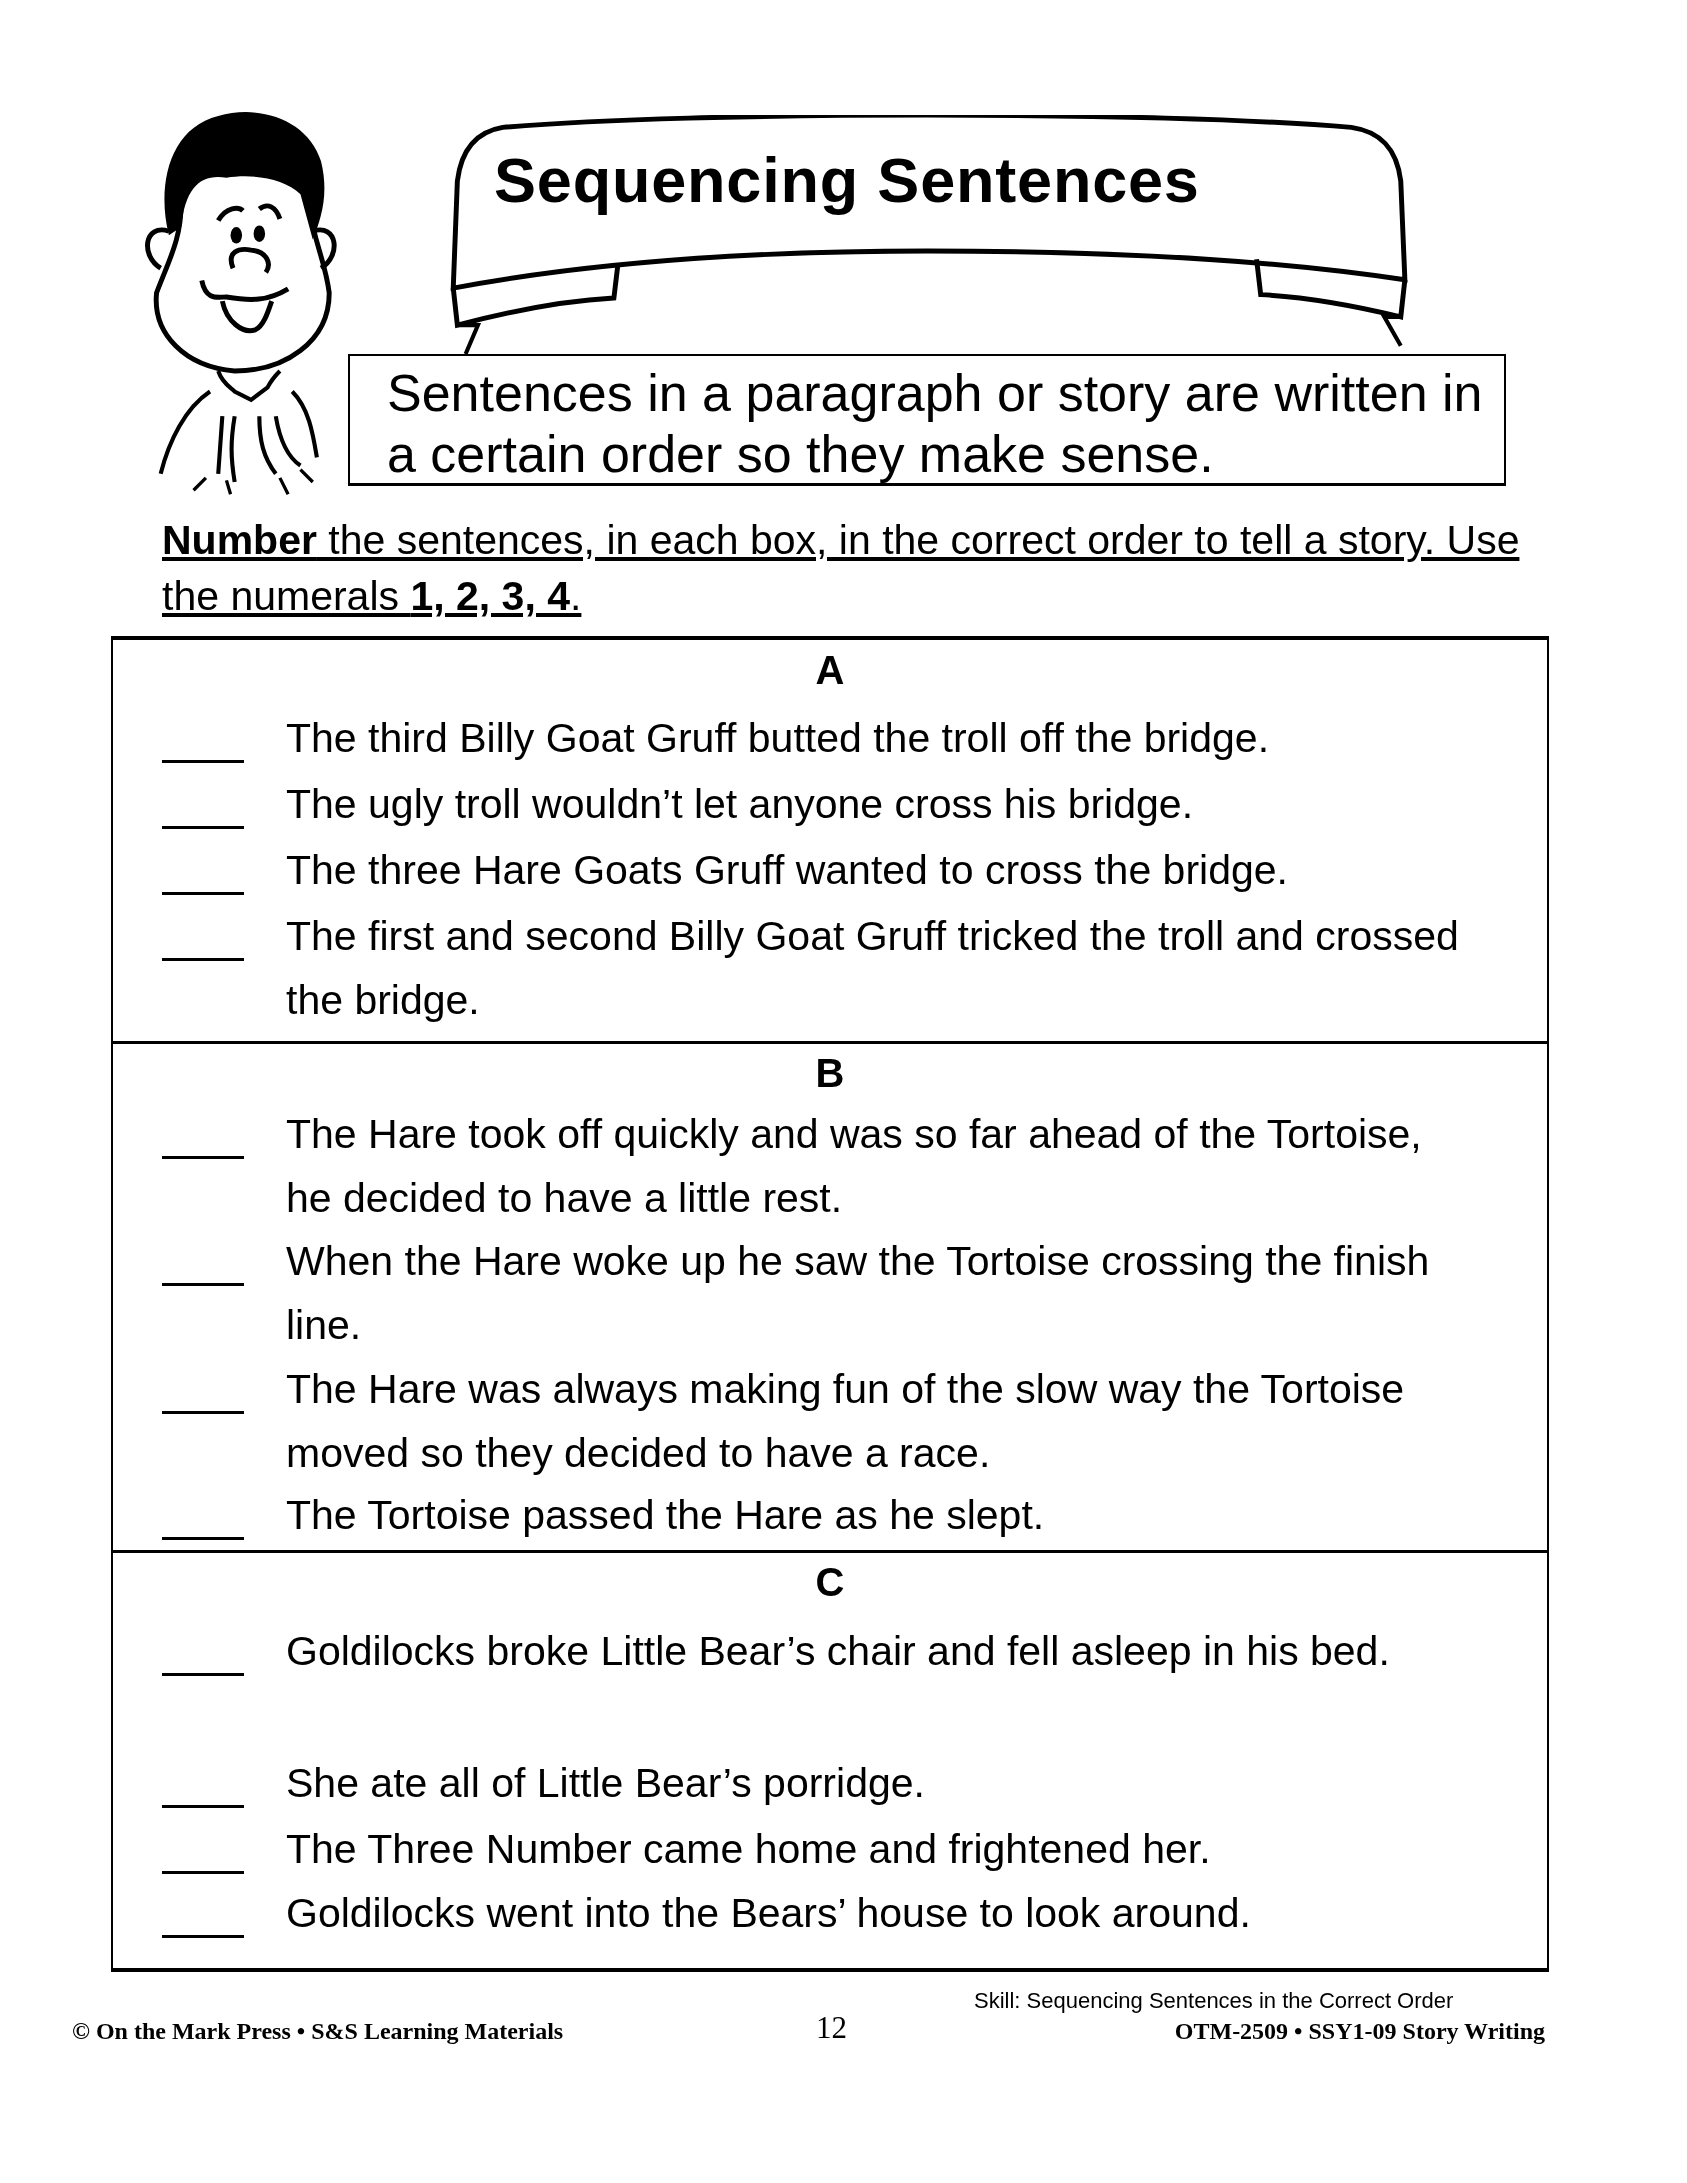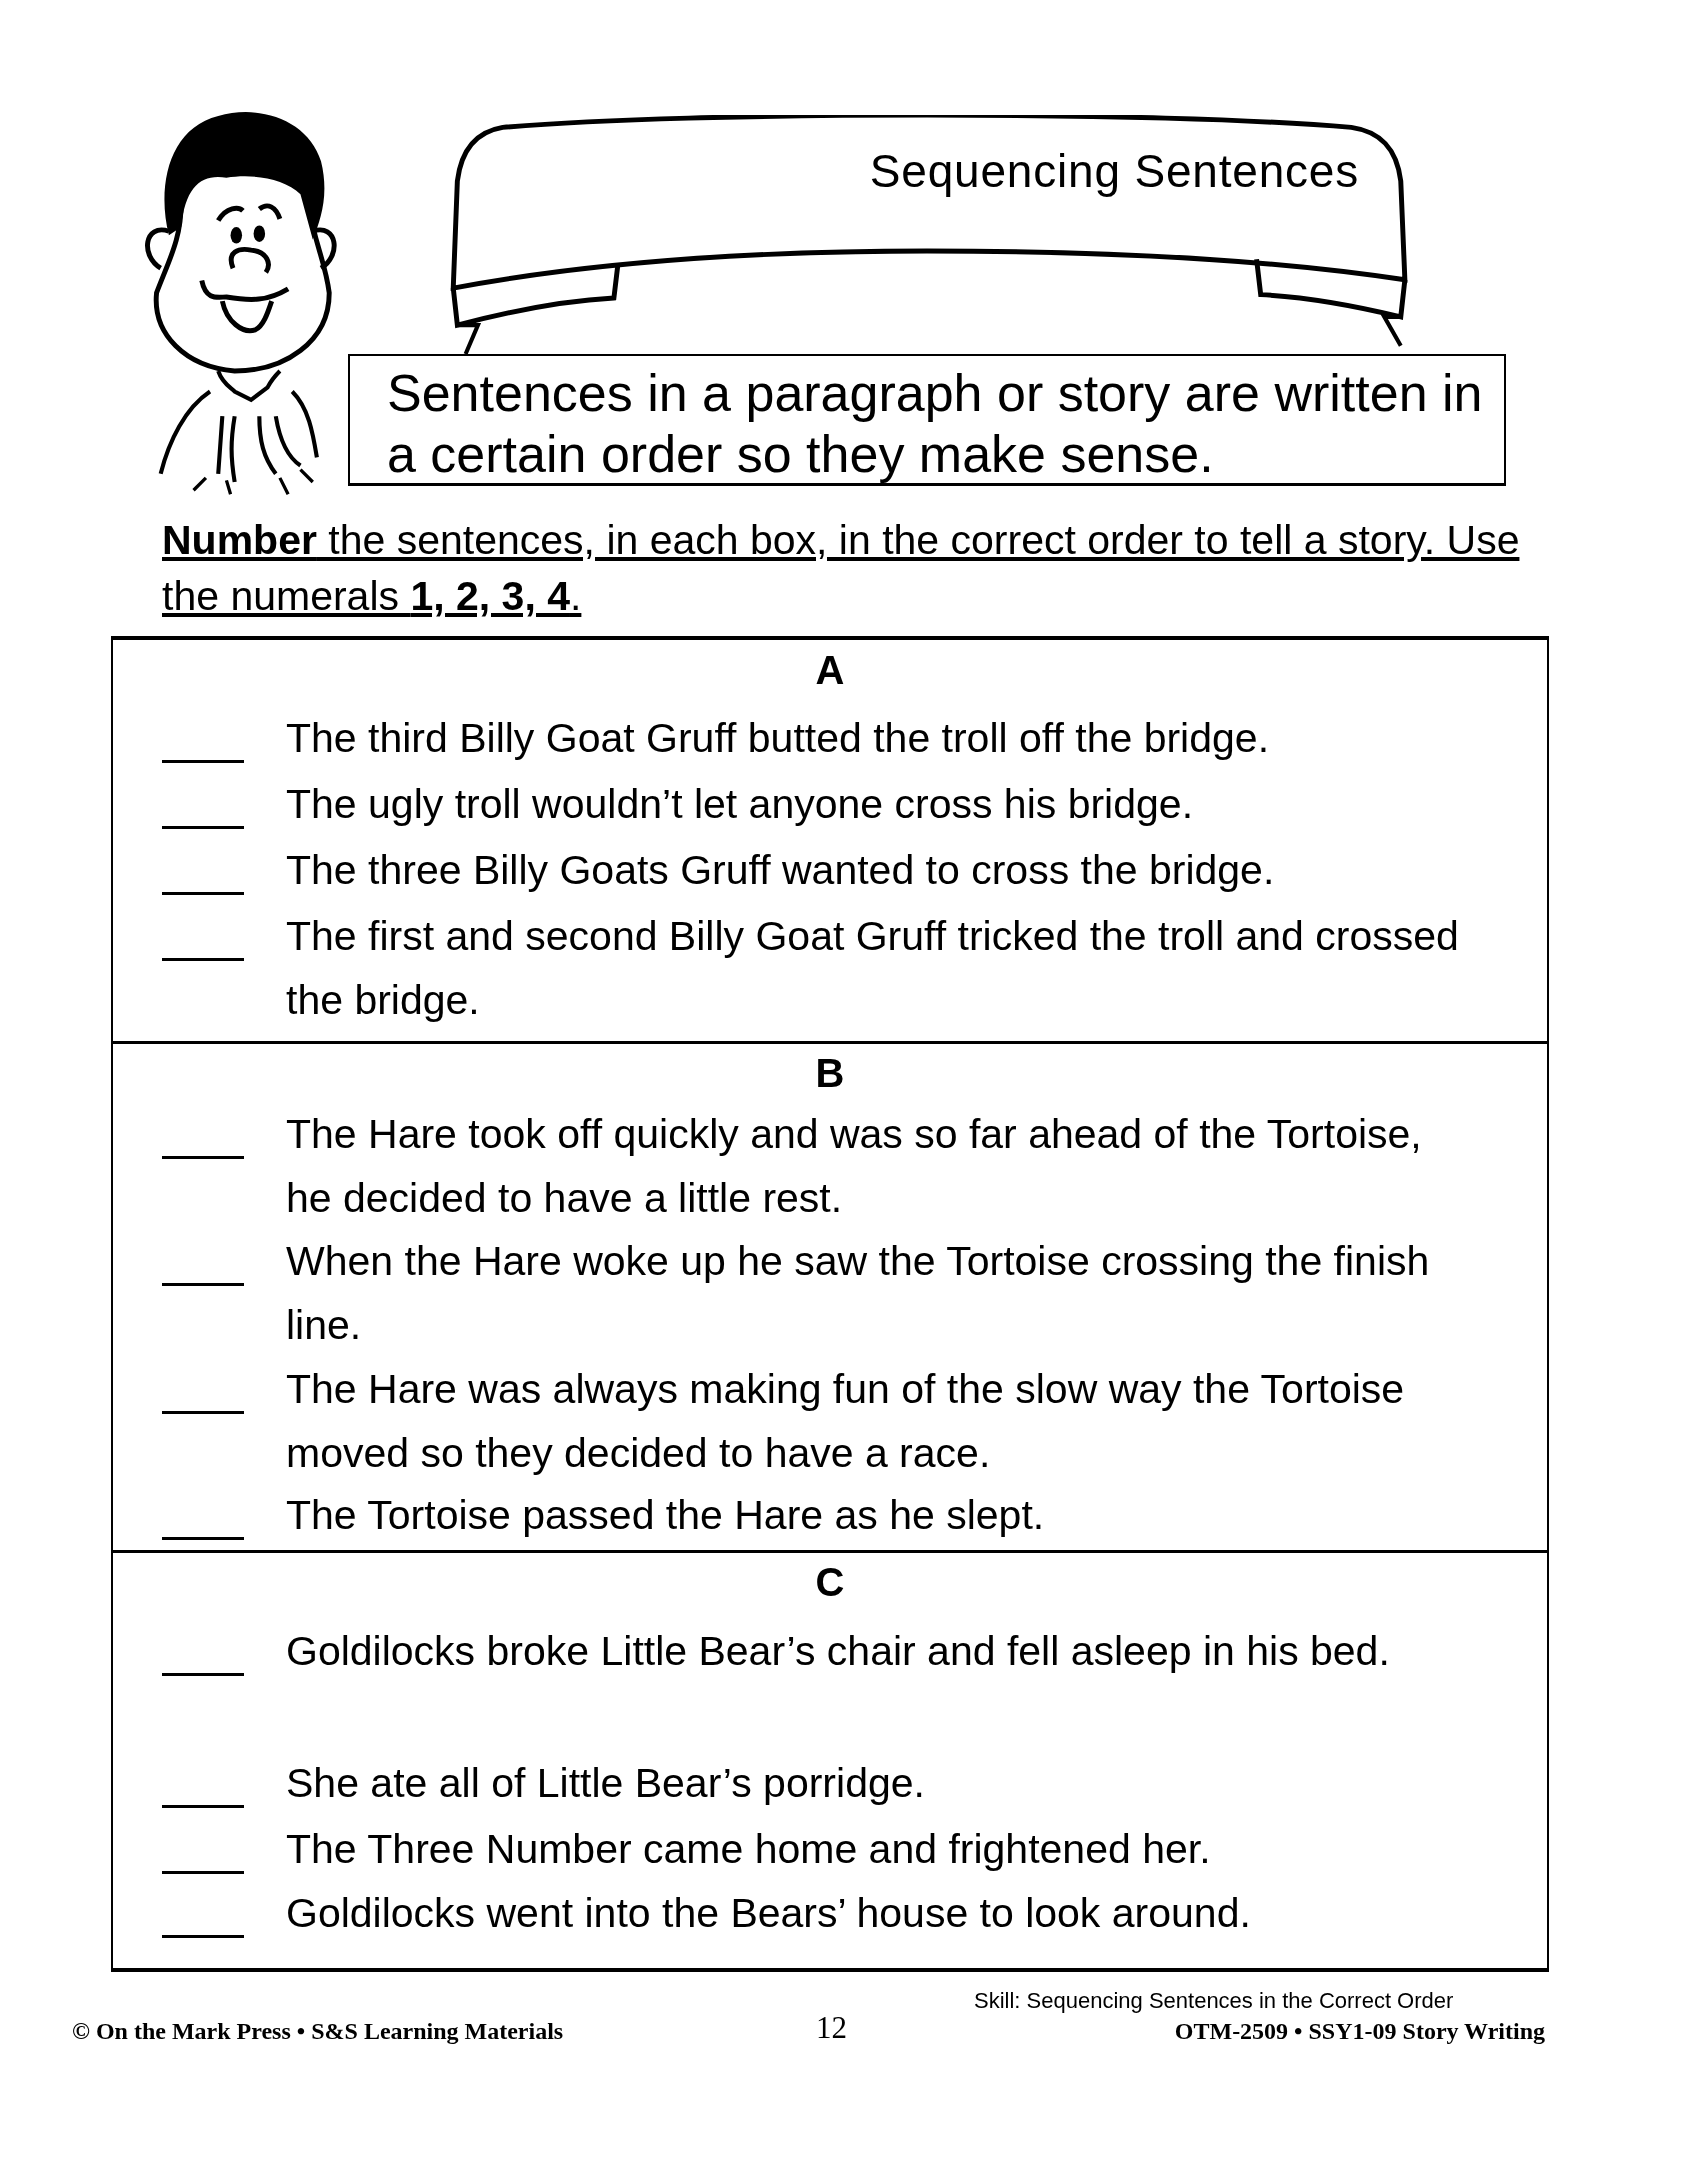--- a/index.html
+++ b/index.html
@@ -5,22 +5,22 @@
   html, body { margin:0; padding:0; background:#ffffff; }
   body { width:1687px; height:2183px; position:relative; overflow:hidden; color:#000;
          font-family:"Liberation Sans", "DejaVu Sans", sans-serif; }
   .abs { position:absolute; }
 
   
   #mascot { left:136px; top:95px; width:222px; height:404px; }
 
   
   #banner { left:445px; top:115px; width:964px; height:239px; }
-  #banner-title { left:494px; top:144px; width:865px; text-align:right;
-                  font-size:46px; font-weight:normal; letter-spacing:0.8px; }
+  #banner-title { left:494px; top:144px; width:865px; text-align:left;
+                  font-size:63px; font-weight:bold; letter-spacing:0.8px; }
 
   
   #def-box { left:348px; top:354px; width:1158px; height:132px;
              border:2.5px solid #000; box-sizing:border-box; border-bottom-width:3.3px; }
   #def-text { left:387px; top:363px; width:1112px; font-size:52px; font-weight:normal; line-height:61px; }
 
   
   #instructions { left:162px; top:512px; width:1384px; font-size:41px; line-height:56px;text-decoration:underline; }
   #instructions b { font-weight:bold; }
 
@@ -93,21 +93,21 @@
     <div class="item" style="top:66px;">
       <div class="blank" style="top:54px;"></div>
       <div class="sentence">The third Billy Goat Gruff butted the troll off the bridge.</div>
     </div>
     <div class="item" style="top:132px;">
       <div class="blank" style="top:54px;"></div>
       <div class="sentence">The ugly troll wouldn’t let anyone cross his bridge.</div>
     </div>
     <div class="item" style="top:198px;">
       <div class="blank" style="top:54px;"></div>
-      <div class="sentence">The three Billy Goats Gruff wanted to cross the bridge.</div>
+      <div class="sentence">The three Hare Goats Gruff wanted to cross the bridge.</div>
     </div>
     <div class="item" style="top:264px;">
       <div class="blank" style="top:54px;"></div>
       <div class="sentence" style="width:1186px;">The first and second Billy Goat Gruff tricked the troll and crossed the bridge.</div>
     </div>
   </div>
 
   <div class="section" style="top:401px; height:508px;">
     <div class="sec-label" style="top:6.6px;">B</div>
 

